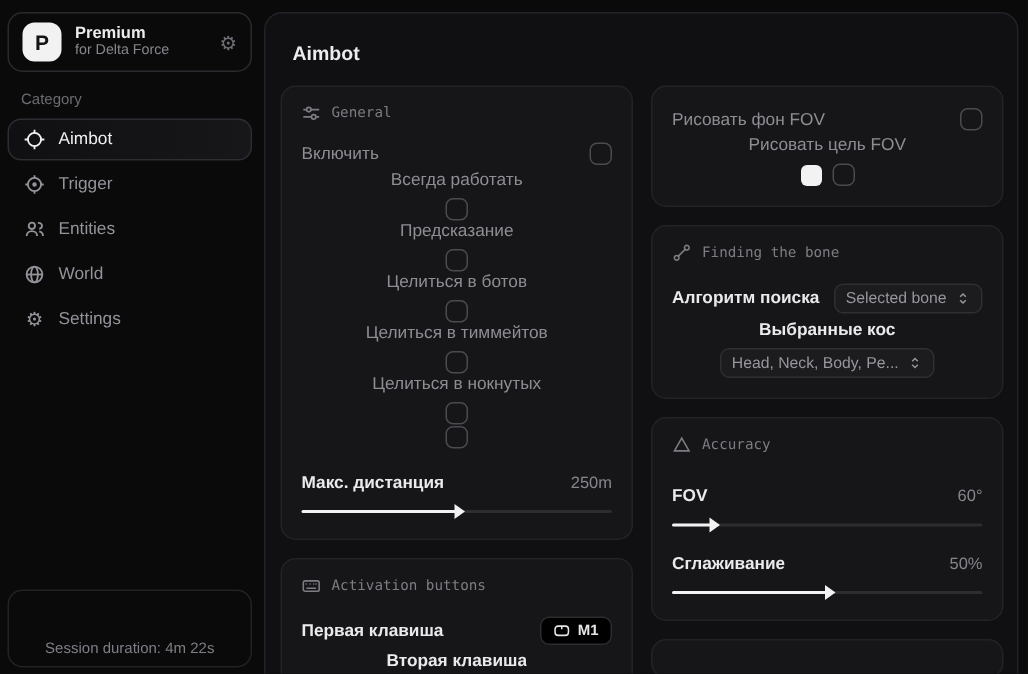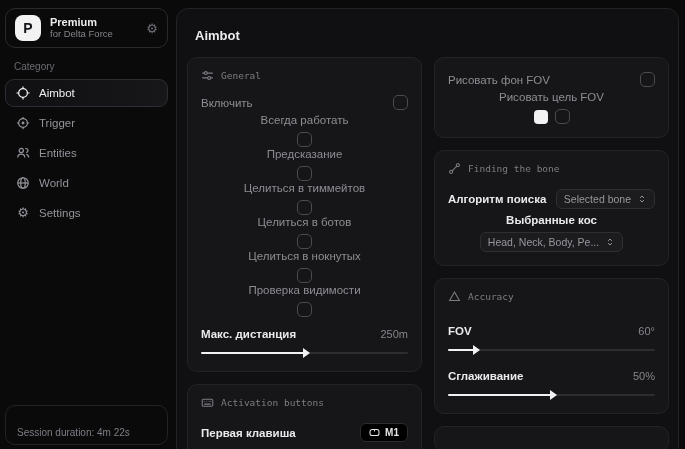--- a/index.html
+++ b/index.html
@@ -37,24 +37,24 @@
     height:28px; padding:0 10px; border-radius:9px;
     color:#93939a; font-size:11.5px; border:1px solid transparent; cursor:pointer;
   }
   .nav-item.active {
     color:#f0f0f2; border-color:#2d2d33;
     background:linear-gradient(90deg, #101012, #17171a);
   }
   .nav-item svg { flex:0 0 14px; }
 
   .session-card {
-    position:absolute; left:5px; right:6px; bottom:4px; height:40px;
+    position:absolute; left:5px; right:6px; bottom:4px; height:52px;
     border:1px solid #232327; border-radius:10px;
     display:flex; align-items:flex-end; padding:6px 11px;
-    font-size:10px; color:#7e7e85;
+    font-size:10px; color:#7e7e85;justify-content:center;
   }
 
   
   .main { flex:1; padding:8px 6px 0 2px; }
   .panel {
     height:468px; border:1px solid #232327; border-radius:12px;
     background:#101012; padding:11px 9px 0 9px;
   }
   .page-title { font-size:13px; font-weight:bold; color:#ececee; margin:8px 0 14px 9px; }
 
@@ -212,33 +212,32 @@
             </div>
             <div class="row">
               <span class="row-label">Всегда работать</span>
               <span class="checkbox"></span>
             </div>
             <div class="row">
               <span class="row-label">Предсказание</span>
               <span class="checkbox"></span>
             </div>
             <div class="row">
+              <span class="row-label">Целиться в ботов</span>
+              <span class="checkbox"></span>
+            </div>
+            <div class="row">
               <span class="row-label">Целиться в тиммейтов</span>
               <span class="checkbox"></span>
             </div>
             <div class="row">
-              <span class="row-label">Целиться в ботов</span>
-              <span class="checkbox"></span>
-            </div>
-            <div class="row">
               <span class="row-label">Целиться в нокнутых</span>
               <span class="checkbox"></span>
             </div>
             <div class="row">
-              <span class="row-label">Проверка видимости</span>
               <span class="checkbox"></span>
             </div>
             <div class="slider-group mt6">
               <div class="row">
                 <span class="row-label bright">Макс. дистанция</span>
                 <span class="row-value">250m</span>
               </div>
               <div class="slider">
                 <div class="slider-track"></div>
                 <div class="slider-fill" style="width: 50%;"></div>

